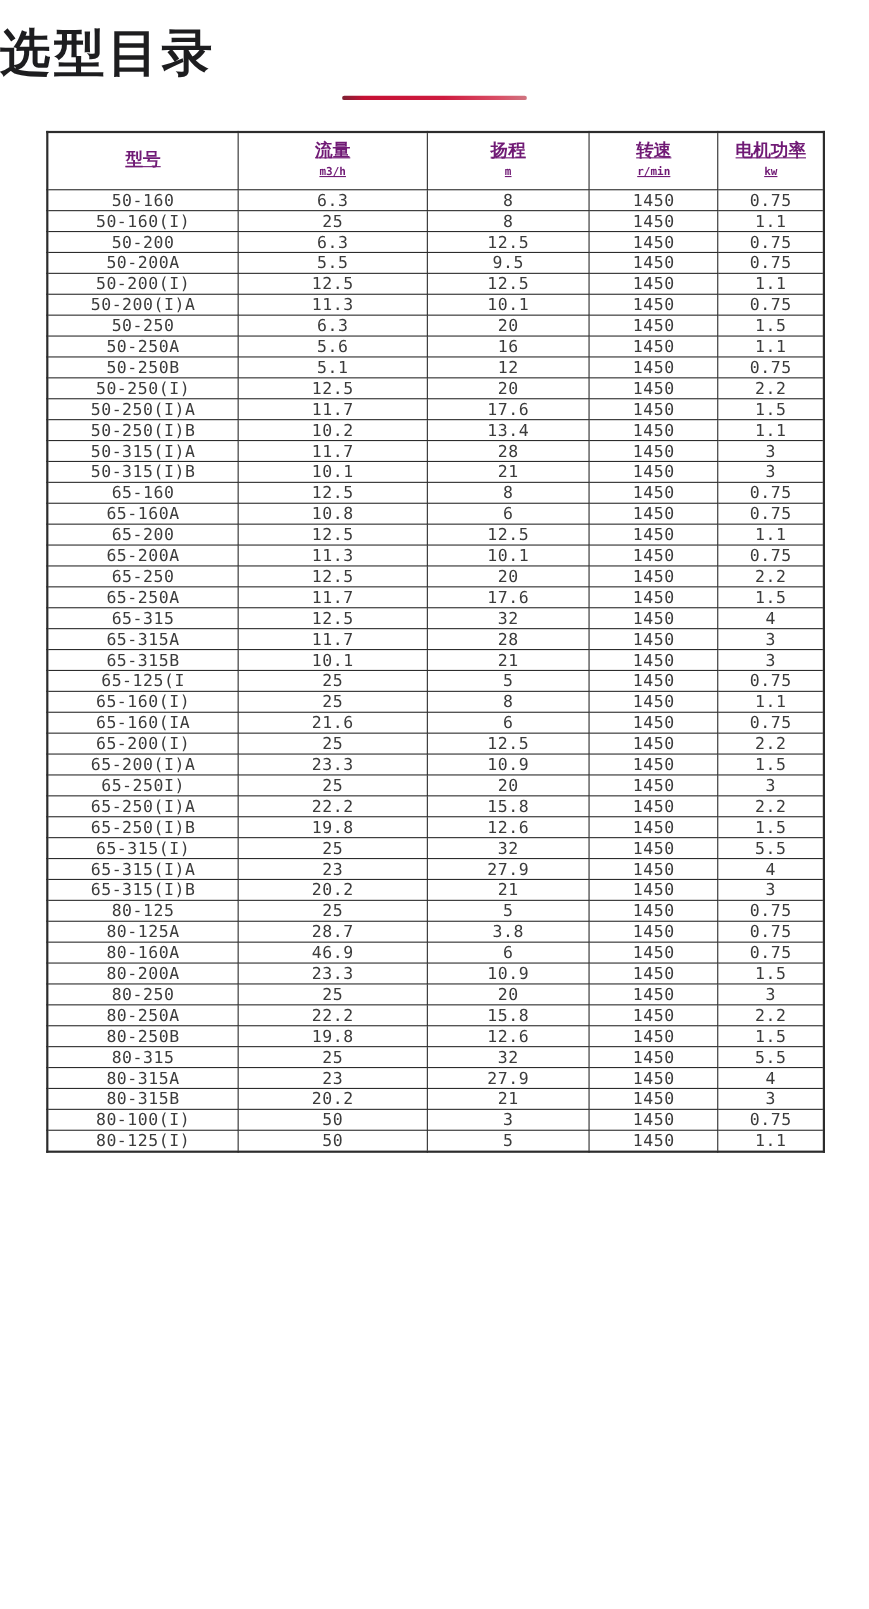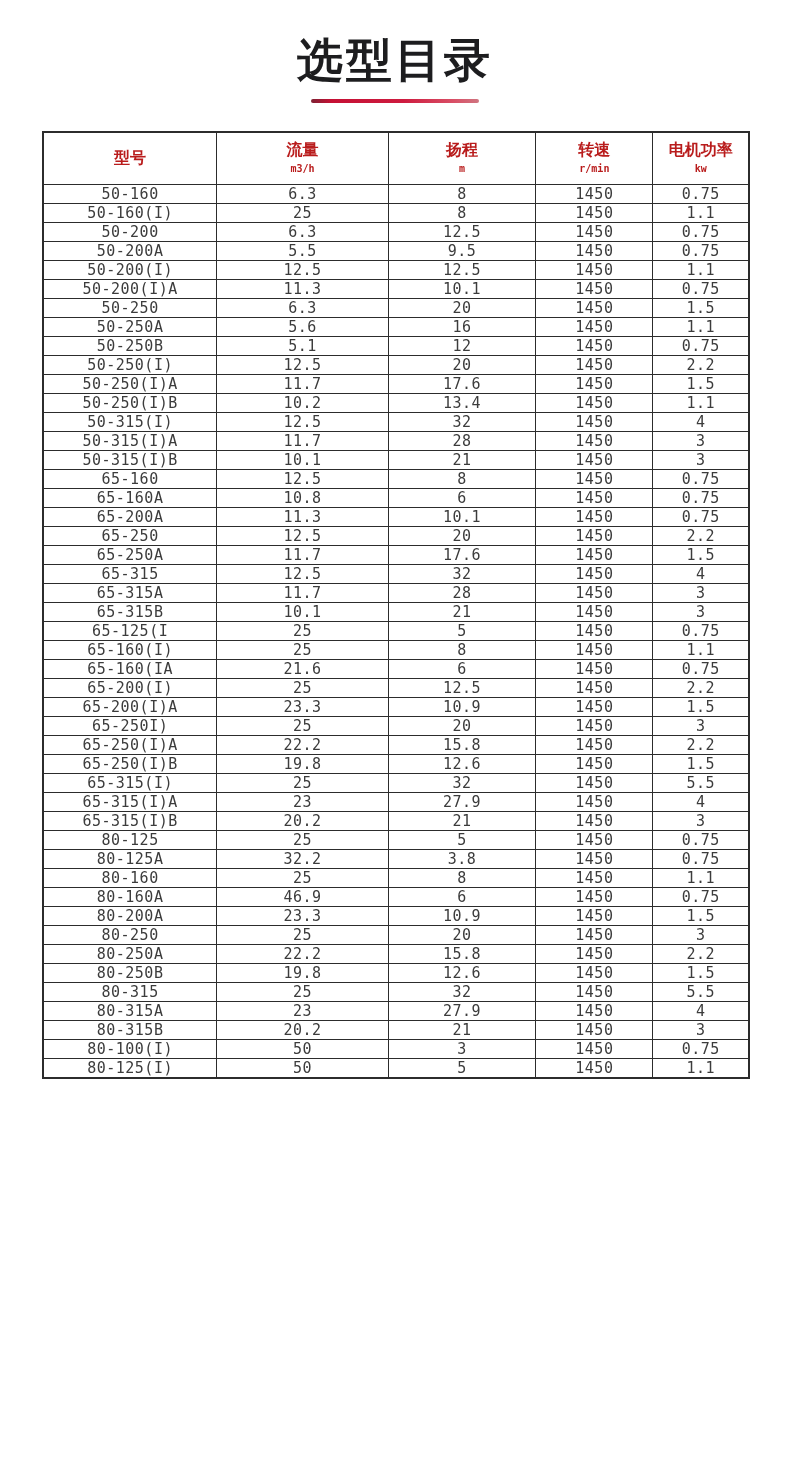--- a/index.html
+++ b/index.html
@@ -5,21 +5,21 @@
   * { box-sizing: border-box; }
   html, body {
     margin: 0; padding: 0;
     width: 790px; height: 1463px;
     background: #ffffff;
     overflow: hidden;
     font-family: "DejaVu Sans Mono", "Liberation Mono", monospace;
   }
   .page { width: 790px; height: 1463px; overflow: hidden; }
 
-  .title-block { text-align: center; padding-top: 32px; }
+  .title-block { padding-top: 20px; }
   .page-title {
     margin: 0;
     font-family: "Liberation Sans", "DejaVu Sans", sans-serif;
     font-weight: bold;
     font-size: 46px;
     line-height: 57px;
     color: #1d1d1f;
     letter-spacing: 3px;
   }
   .title-underline {
@@ -45,21 +45,21 @@
     padding: 0;
   }
   .catalog thead tr { height: 52px; }
   .catalog tbody tr { height: 16px; }
   .catalog col.c1 { width: 24.6%; }
   .catalog col.c2 { width: 24.3%; }
   .catalog col.c3 { width: 20.9%; }
   .catalog col.c4 { width: 16.6%; }
   .catalog col.c5 { width: 13.6%; }
 
-  .catalog th { color: #b91c1c; }
+  .catalog th { color: #701a75; text-decoration: underline; }
   .th-title {
     font-family: "Liberation Sans", "DejaVu Sans", sans-serif;
     font-weight: bold;
     font-size: 16px;
     line-height: 20px;
   }
   .th-unit {
     font-family: "DejaVu Sans Mono", monospace;
     font-weight: bold;
     font-size: 10px;
@@ -191,27 +191,20 @@
           <td>1.5</td>
         </tr>
         <tr>
           <td>50-250(I)B</td>
           <td>10.2</td>
           <td>13.4</td>
           <td>1450</td>
           <td>1.1</td>
         </tr>
         <tr>
-          <td>50-315(I)</td>
-          <td>12.5</td>
-          <td>32</td>
-          <td>1450</td>
-          <td>4</td>
-        </tr>
-        <tr>
           <td>50-315(I)A</td>
           <td>11.7</td>
           <td>28</td>
           <td>1450</td>
           <td>3</td>
         </tr>
         <tr>
           <td>50-315(I)B</td>
           <td>10.1</td>
           <td>21</td>
@@ -226,20 +219,27 @@
           <td>0.75</td>
         </tr>
         <tr>
           <td>65-160A</td>
           <td>10.8</td>
           <td>6</td>
           <td>1450</td>
           <td>0.75</td>
         </tr>
         <tr>
+          <td>65-200</td>
+          <td>12.5</td>
+          <td>12.5</td>
+          <td>1450</td>
+          <td>1.1</td>
+        </tr>
+        <tr>
           <td>65-200A</td>
           <td>11.3</td>
           <td>10.1</td>
           <td>1450</td>
           <td>0.75</td>
         </tr>
         <tr>
           <td>65-250</td>
           <td>12.5</td>
           <td>20</td>
@@ -353,31 +353,24 @@
         </tr>
         <tr>
           <td>80-125</td>
           <td>25</td>
           <td>5</td>
           <td>1450</td>
           <td>0.75</td>
         </tr>
         <tr>
           <td>80-125A</td>
-          <td>32.2</td>
+          <td>28.7</td>
           <td>3.8</td>
           <td>1450</td>
           <td>0.75</td>
-        </tr>
-        <tr>
-          <td>80-160</td>
-          <td>25</td>
-          <td>8</td>
-          <td>1450</td>
-          <td>1.1</td>
         </tr>
         <tr>
           <td>80-160A</td>
           <td>46.9</td>
           <td>6</td>
           <td>1450</td>
           <td>0.75</td>
         </tr>
         <tr>
           <td>80-200A</td>

